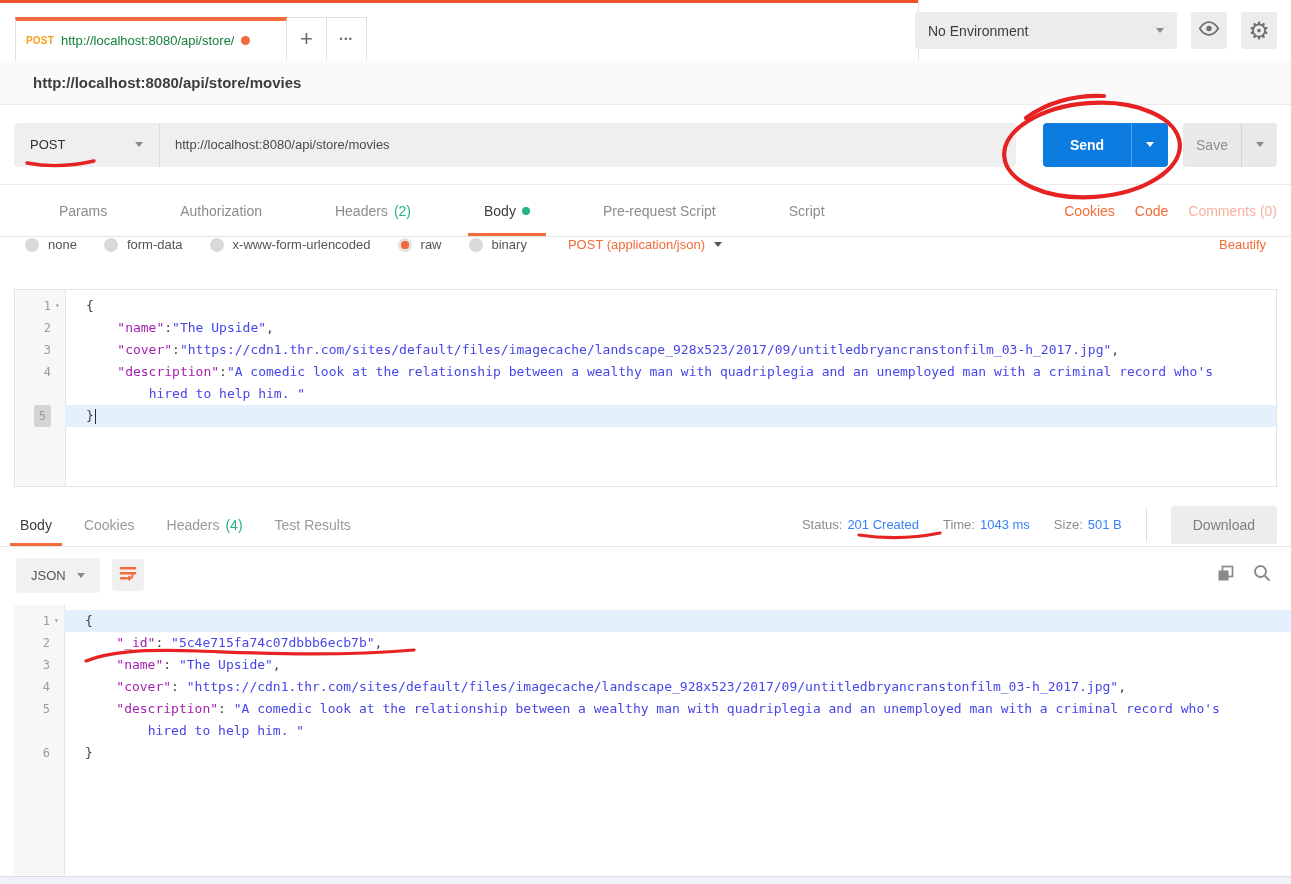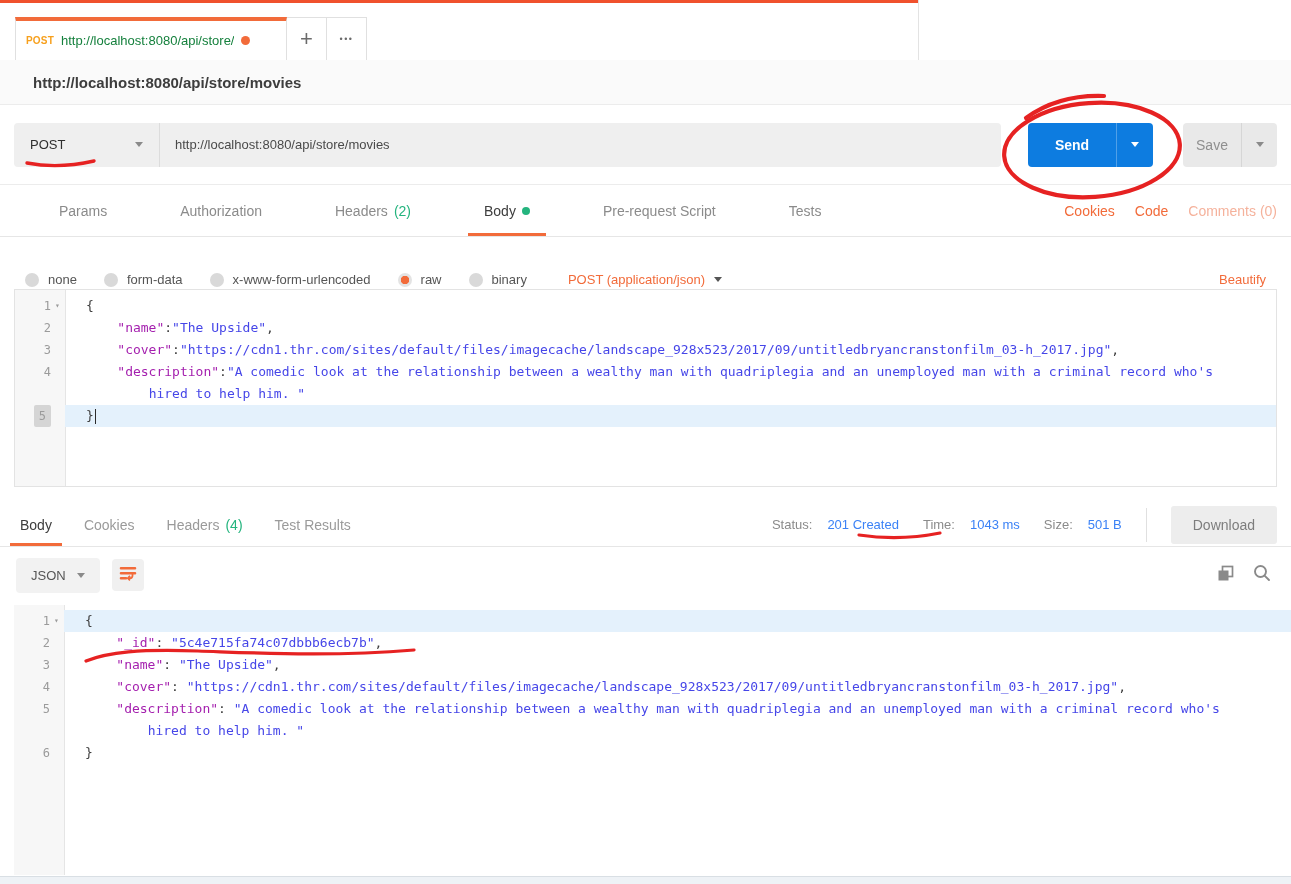--- a/index.html
+++ b/index.html
@@ -37,42 +37,42 @@
     display:flex; align-items:center; padding-left:33px; }
   .title-row span { font-size:15px; font-weight:700; color:#3d3d3d; }
   
   .url-row { height:80px; display:flex; align-items:center; padding:0 14px; border-bottom:1px solid #ececec; }
   .url-builder { display:flex; height:44px; flex:1; background:#efefef; border-radius:4px; overflow:hidden; margin-right:27px; }
   .method-select { width:146px; flex:0 0 146px; display:flex; align-items:center; justify-content:space-between;
     padding:0 16px; border-right:1px solid #dcdcdc; font-size:13px; color:#2f2f2f; }
   .url-input { flex:1; background:transparent; border:none; outline:none; font-family:"Liberation Sans",sans-serif;
     font-size:13px; color:#4a4a4a; padding:0 15px; }
   .btn-group { display:flex; height:44px; border-radius:4px; overflow:hidden; flex:0 0 auto; }
-  .send-group { margin-right:30px; }
+  .send-group { margin-right:15px; }
   .send-main { width:88px; background:#0d7ce0; color:#fff; font-weight:700; font-size:14px;
     display:flex; align-items:center; justify-content:center; }
   .send-caret { width:37px; background:#0d7ce0; border-left:1px solid rgba(255,255,255,.28);
     display:flex; align-items:center; justify-content:center; }
   .save-main { width:58px; background:#e9e9e9; color:#8f8f8f; font-size:14px;
     display:flex; align-items:center; justify-content:center; }
   .save-caret { width:36px; background:#e9e9e9; border-left:1px solid #d6d6d6;
     display:flex; align-items:center; justify-content:center; }
   
   .req-tabs { height:52px; display:flex; align-items:stretch; padding:0 23px; gap:37px;
     border-bottom:1px solid #e6e6e6; position:relative; }
   .tab-item { font-size:14px; color:#8b8b8b; display:flex; align-items:center; gap:6px; position:relative;margin-left:36px; }
   .tab-item .cnt { color:#24b47e; }
   .tab-item.active { color:#3d3d3d; }
   .tab-item.active::after { content:""; position:absolute; left:-16px; right:-16px; bottom:0; height:3px; background:#f26b3a; }
   .dot-green { width:8px; height:8px; border-radius:50%; background:#24b47e; display:inline-block; }
   .req-links { position:absolute; right:14px; top:0; bottom:0; display:flex; align-items:center; gap:20px; font-size:14px; }
   .lnk { color:#f26b3a; }
   .lnk.dim { color:#f5b29c; }
   
-  .body-type-row { height:50px; display:flex; align-items:flex-end; padding:0 25px; gap:27px; font-size:13px; color:#555; }
+  .body-type-row { height:50px; display:flex; align-items:flex-start; padding:0 25px; gap:27px; font-size:13px; color:#555; }
   .bt { display:flex; align-items:center; gap:9px; }
   .radio { width:14px; height:14px; border-radius:50%; background:#d9d9d9; flex:0 0 auto; }
   .radio.sel { background:radial-gradient(circle at center, #f26b3a 0 4px, #e3e3e3 4.5px); }
   .json-type { color:#f26b3a; display:flex; align-items:center; gap:9px; margin-left:14px; }
   .beautify { margin-left:auto; color:#f26b3a; }
   
   .editor { position:relative; font-family:"DejaVu Sans Mono", monospace; font-size:13px; background:#fff; }
   .editor::before { content:""; position:absolute; left:0; top:0; bottom:0; width:50px;
     background:#f7f7f7; border-right:1px solid #e5e5e5; }
   .req-editor { margin:2px 14px 0 14px; border:1px solid #e3e3e3; height:198px; overflow:hidden; }
@@ -91,21 +91,21 @@
   .code .w { color:#3d3d3d; }
   .cursor { display:inline-block; width:1px; height:15px; background:#2b2b2b; vertical-align:middle; margin-left:1px; }
   
   .resp-header { height:44px; margin-top:16px; display:flex; align-items:center; padding:0 14px;
     border-bottom:1px solid #e6e6e6; position:relative; }
   .resp-tabs { display:flex; gap:32px; align-items:center; height:100%; padding-left:6px; }
   .resp-tab { font-size:14px; color:#9a9a9a; height:100%; display:flex; align-items:center; gap:6px; position:relative; }
   .resp-tab.active { color:#3d3d3d; }
   .resp-tab.active::after { content:""; position:absolute; left:-10px; right:-10px; bottom:0; height:3px; background:#f26b3a; }
   .status-area { margin-left:auto; display:flex; align-items:center; gap:24px; font-size:13px; }
-  .st-pair { display:flex; gap:15px; }
+  .st-pair { display:flex; gap:5px; }
   .st-label { color:#8b8b8b; }
   .st-value { color:#3b82f6; }
   .v-div { width:1px; height:34px; background:#e0e0e0; }
   .download-btn { height:38px; padding:12px 22px; background:#ededed; border-radius:3px; color:#7d7d7d;
     font-size:14px; display:flex; align-items:center; }
   
   .resp-toolbar { height:56px; display:flex; align-items:center; padding:0 16px; gap:12px; }
   .view-group { display:flex; background:#f2f2f2; border-radius:4px; height:35px; align-items:center; padding:0 4px; }
   .view-item { padding:0 19px; font-size:13px; color:#9d9d9d; }
   .view-item.active { color:#2d2d2d; }
@@ -127,20 +127,37 @@
   <div class="tabstrip">
     <div class="req-tab">
       <span class="tab-method">POST</span>
       <span class="tab-url">http://localhost:8080/api/store/</span>
       <span class="tab-dot"></span>
     </div>
     <div class="tab-btn plus">+</div>
     <div class="tab-btn dots">•••</div>
   </div>
   <div class="top-divider"></div>
+  <div class="top-right">
+    <div class="env-select">
+      <span>No Environment</span>
+      <span class="caret"></span>
+    </div>
+    <div class="icon-btn">
+      <span>
+        <svg width="22" height="15" viewBox="0 0 22 15">
+            <path d="M11 1.2C5.8 1.2 1.8 7.5 1.8 7.5S5.8 13.8 11 13.8 20.2 7.5 20.2 7.5 16.2 1.2 11 1.2z" fill="none" stroke="#6f6f6f" stroke-width="1.8"></path>
+            <circle cx="11" cy="7.5" r="2.7" fill="#6f6f6f"></circle>
+          </svg>
+      </span>
+    </div>
+    <div class="icon-btn">
+      <span class="gear-glyph">⚙</span>
+    </div>
+  </div>
 </div>
 
 <div class="title-row">
   <span>http://localhost:8080/api/store/movies</span>
 </div>
 
 <div class="url-row">
   <div class="url-builder">
     <div class="method-select">
       <span>POST</span>
@@ -174,21 +191,21 @@
     <span class="cnt">(2)</span>
   </div>
   <div class="tab-item active">
     <span>Body</span>
     <span class="dot-green"></span>
   </div>
   <div class="tab-item">
       <span>Pre-request Script</span>
     </div>
   <div class="tab-item">
-      <span>Tests</span>
+      <span>Script</span>
     </div>
   <div class="req-links">
     <span class="lnk">Cookies</span>
     <span class="lnk">Code</span>
     <span class="lnk dim">Comments (0)</span>
   </div>
 </div>
 
 <div class="body-type-row">
   <div class="bt">

